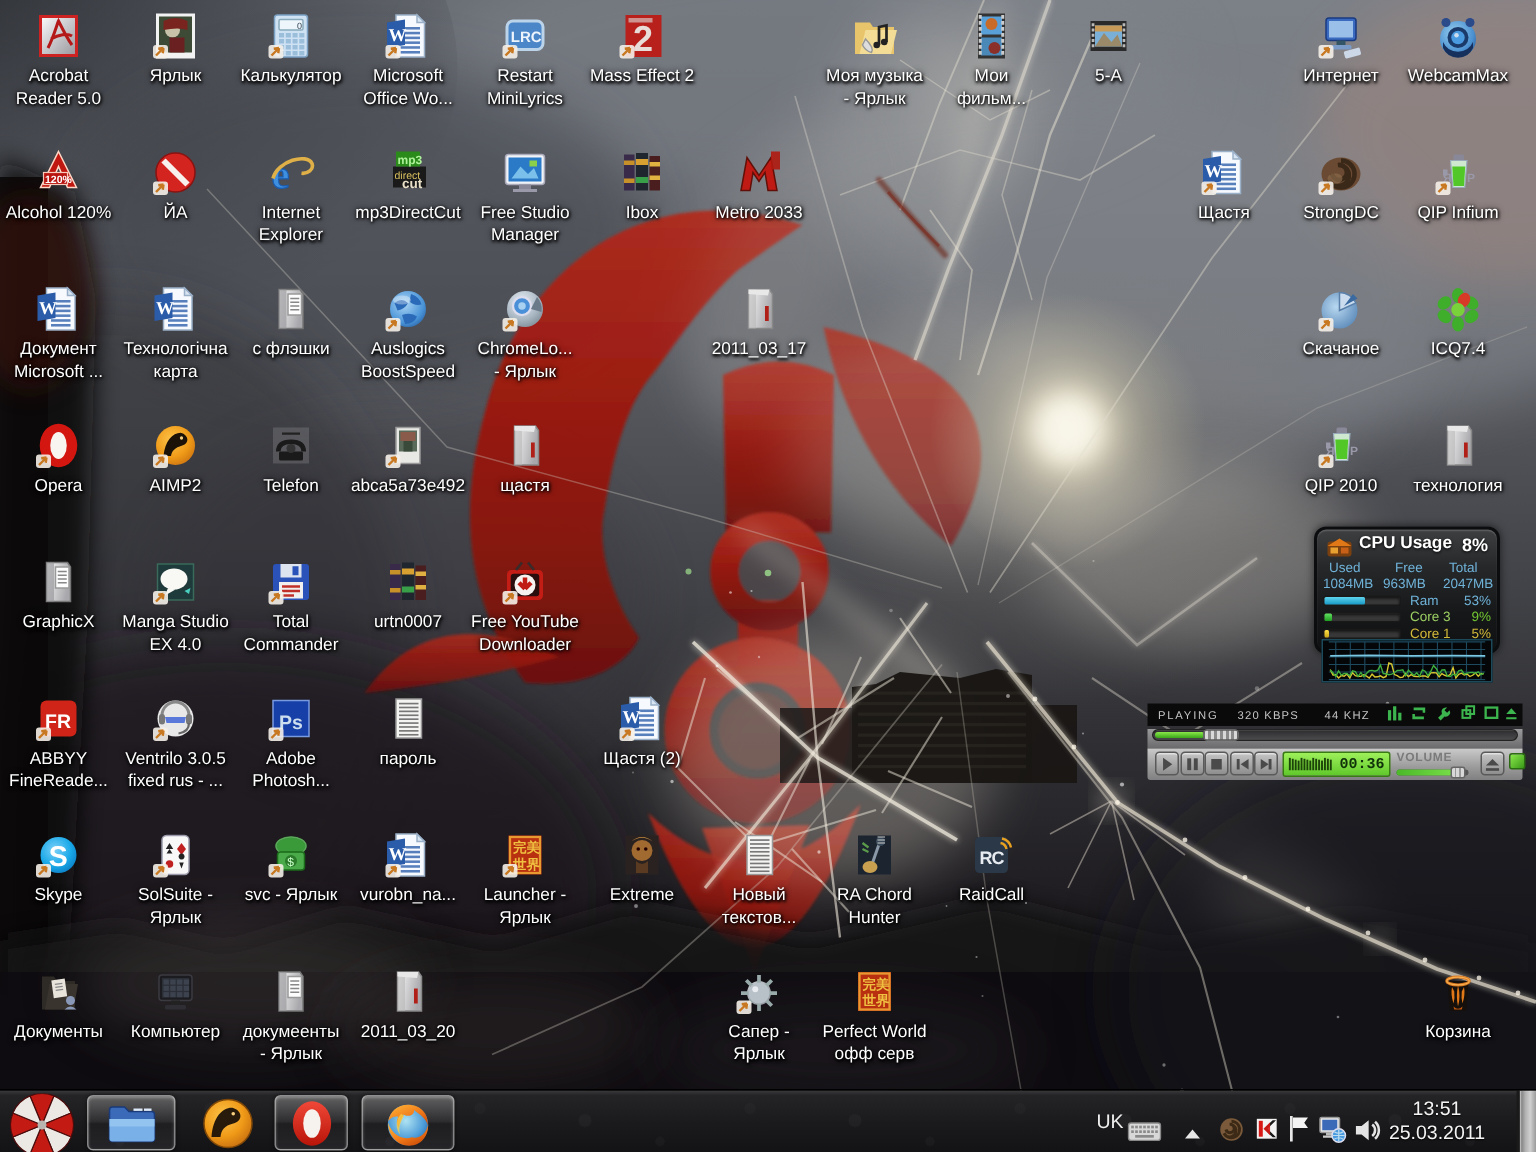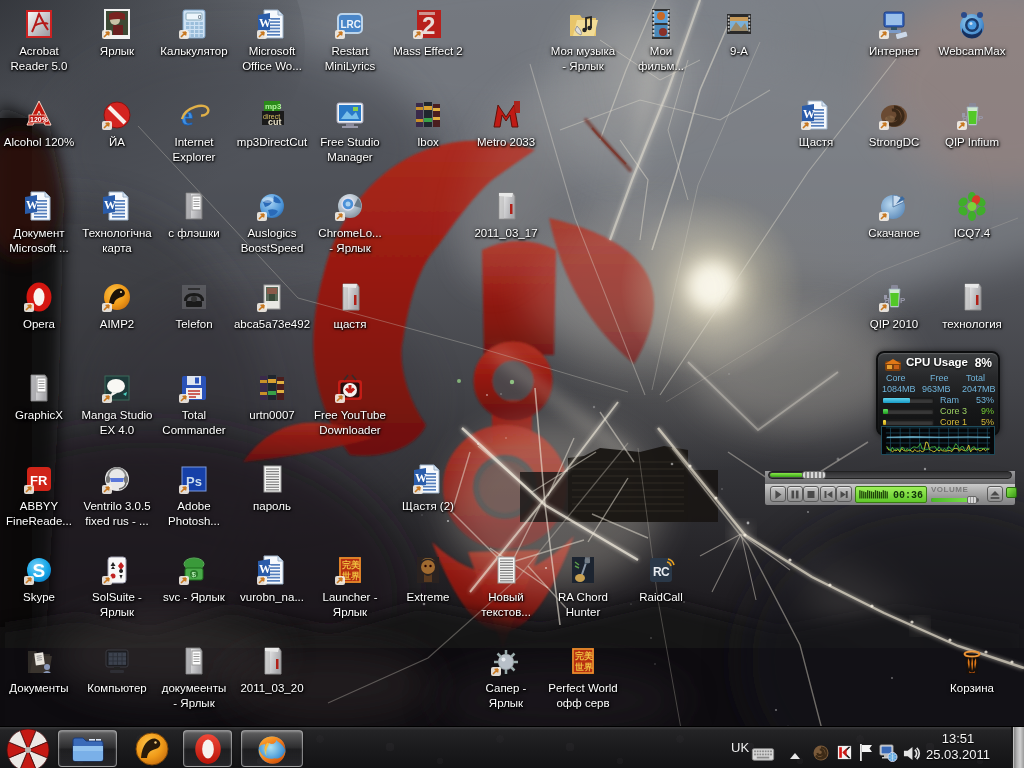--- a/index.html
+++ b/index.html
@@ -435,21 +435,21 @@
         <rect x="4.8" y="14.5" width="1.8" height="2" fill="#bbb"></rect>
         <rect x="4.8" y="18.0" width="1.8" height="2" fill="#bbb"></rect>
         <rect x="4.8" y="21.5" width="1.8" height="2" fill="#bbb"></rect>
         <rect x="25.4" y="7.5" width="1.8" height="2" fill="#bbb"></rect>
         <rect x="25.4" y="11.0" width="1.8" height="2" fill="#bbb"></rect>
         <rect x="25.4" y="14.5" width="1.8" height="2" fill="#bbb"></rect>
         <rect x="25.4" y="18.0" width="1.8" height="2" fill="#bbb"></rect>
         <rect x="25.4" y="21.5" width="1.8" height="2" fill="#bbb"></rect>
       </svg>
     </div>
-    <div class="il">9-А</div>
+    <div class="il">5-А</div>
   </div>
 <div class="ic" style="left:849px;top:8px">
     <div class="ig">
       <svg width="32" height="32" viewBox="0 0 32 32">
         <rect x="6" y="4" width="20" height="15" rx="2" fill="#3a6ac0" stroke="#1a3a80"></rect>
         <rect x="8" y="6" width="16" height="11" fill="#9ac0ea"></rect>
         <rect x="13" y="19" width="6" height="3" fill="#356"></rect>
         <rect x="9" y="22" width="14" height="3" rx="1" fill="#7a9ac8"></rect>
         <rect x="18" y="25" width="11" height="5" rx="1" fill="#ccd8e8" transform="rotate(-15 23 27)"></rect>
         <g>
@@ -1221,21 +1221,21 @@
   </div>
 <div id="cpu">
 <svg style="position:absolute;left:5px;top:5px" width="20" height="15" viewBox="0 0 20 15">
       <rect x="2" y="3" width="16" height="10" rx="2" fill="#7a4010"></rect>
       <path d="M2 6 L10 1 L18 6 Z" fill="#e07818"></path>
       <rect x="4" y="7" width="5" height="4" fill="#e8a030"></rect>
       <rect x="11" y="7" width="5" height="4" fill="#c86018"></rect>
     </svg>
 <div style="position:absolute;left:28px;top:3px;color:#fff;font-size:11.5px;width:auto;text-align:left;white-space:nowrap;font-weight:bold;text-shadow:0 1px 2px #000">CPU Usage</div>
 <div style="position:absolute;right:6px;top:3px;color:#fff;font-size:12px;font-weight:bold;text-shadow:0 1px 2px #000">8%</div>
-<div style="position:absolute;left:8px;top:20px;color:#6fb3d9;font-size:9px;width:auto;text-align:left;white-space:nowrap;">Core</div>
+<div style="position:absolute;left:8px;top:20px;color:#6fb3d9;font-size:9px;width:auto;text-align:left;white-space:nowrap;">Used</div>
     <div style="position:absolute;left:52px;top:20px;color:#6fb3d9;font-size:9px;width:auto;text-align:left;white-space:nowrap;">Free</div>
     <div style="position:absolute;left:88px;top:20px;color:#6fb3d9;font-size:9px;width:auto;text-align:left;white-space:nowrap;">Total</div>
 <div style="position:absolute;left:4px;top:31px;color:#6fb3d9;font-size:9px;width:auto;text-align:right;white-space:nowrap;">1084MB</div>
     <div style="position:absolute;left:44px;top:31px;color:#6fb3d9;font-size:9px;width:auto;text-align:left;white-space:nowrap;">963MB</div>
     <div style="position:absolute;left:84px;top:31px;color:#6fb3d9;font-size:9px;width:auto;text-align:right;white-space:nowrap;">2047MB</div>
 <div style="position:absolute;left:4px;top:44px;width:52px;height:7px;background:#383838;border:1px solid #191919;border-radius:2px;box-shadow:inset 0 1px 2px rgba(0,0,0,.7)">
       <div style="width:53%;height:100%;background:linear-gradient(#5fd4ee,#1899c4);border-radius:1px"></div>
     </div>
 <div style="position:absolute;left:62px;top:42px;color:#6fb3d9;font-size:9px;width:auto;text-align:right;white-space:nowrap;">Ram</div>
     <div style="position:absolute;left:92px;top:42px;color:#6fb3d9;font-size:9px;width:24px;text-align:right;white-space:nowrap;">53%</div>
@@ -1268,20 +1268,38 @@
         <line x1="1" y1="17.2" x2="113" y2="17.2" stroke="#1d4a5e" stroke-width="0.8"></line>
         <line x1="1" y1="22.6" x2="113" y2="22.6" stroke="#1d4a5e" stroke-width="0.8"></line>
         <line x1="1" y1="28.0" x2="113" y2="28.0" stroke="#1d4a5e" stroke-width="0.8"></line>
         <polyline points="2,11 30,10.6 60,11 90,10.8 113,11" stroke="#79c7e3" stroke-width="1.2" fill="none"></polyline>
         <polyline points="2,20.9 4,24.7 6,24.5 8,26.8 10,25.1 12,25.6 14,24.0 16,26.8 18,23.1 20,25.2 22,25.7 24,25.7 26,24.6 28,25.5 30,26.9 32,24.1 34,26.1 36,26.0 38,25.3 40,26.6 42,25.7 44,16.1 46,16.9 48,24.4 50,25.2 52,26.5 54,26.2 56,23.6 58,25.9 60,24.4 62,25.6 64,25.8 66,25.9 68,25.3 70,25.4 72,26.4 74,23.2 76,23.1 78,23.2 80,26.1 82,23.7 84,24.9 86,25.6 88,24.2 90,19.4 92,26.8 94,24.2 96,23.4 98,24.7 100,24.0 102,25.8 104,24.9 106,23.2 108,25.6 110,23.6 112,23.9" stroke="#d8c832" stroke-width="1" fill="none"></polyline>
         <polyline points="2,21.1 4,23.0 6,25.7 8,21.8 10,24.8 12,23.6 14,23.6 16,25.2 18,21.7 20,22.3 22,25.7 24,23.0 26,25.8 28,23.6 30,21.6 32,21.4 34,22.0 36,21.3 38,17.6 40,23.7 42,23.8 44,24.5 46,24.1 48,23.1 50,21.5 52,21.4 54,21.0 56,25.2 58,21.2 60,23.2 62,24.9 64,23.1 66,25.7 68,21.1 70,22.0 72,25.2 74,22.2 76,17.9 78,20.2 80,24.3 82,21.1 84,21.0 86,25.6 88,25.8 90,24.0 92,25.2 94,21.7 96,21.2 98,24.1 100,23.4 102,23.0 104,22.9 106,23.5 108,22.4 110,24.5 112,23.4" stroke="#3fae3f" stroke-width="1" fill="none"></polyline>
       </svg>
     </div>
 </div>
 <div id="player">
+<div class="pinfo">
+      <span class="pi1">PLAYING</span>
+      <span class="pi2">320 KBPS</span>
+      <span class="pi3">44 KHZ</span>
+      <span class="pgi"><svg width="88" height="12" viewBox="0 0 102 14">
+<g fill="#3db54e">
+            <rect x="0" y="4" width="2.5" height="8"></rect>
+            <rect x="4" y="1" width="2.5" height="11"></rect>
+            <rect x="8" y="6" width="2.5" height="6"></rect>
+<path d="M20 3 h8 v3 M28 10 h-8 v-3" stroke="#3db54e" stroke-width="2" fill="none"></path>
+<path d="M46 2 a3.5 3.5 0 0 0 -4 5 l-3 3 l2 2 l3 -3 a3.5 3.5 0 0 0 4 -5 l-2 2 l-2 -2 Z"></path>
+<rect x="58" y="4" width="6" height="6" fill="none" stroke="#3db54e" stroke-width="1.6"></rect>
+            <rect x="61" y="1" width="6" height="6" fill="none" stroke="#3db54e" stroke-width="1.6"></rect>
+<rect x="76" y="2" width="9" height="8" fill="none" stroke="#3db54e" stroke-width="1.8"></rect>
+<path d="M92 7 l4 -4.5 l4 4.5 Z M92 9.5 h8 v1.5 h-8 Z"></path>
+          </g>
+        </svg></span>
+    </div>
 <div class="pslider">
       <div class="ptrack">
         <div class="pfill"></div>
         <div class="pthumb"></div>
       </div>
     </div>
 <div class="pctrl">
       <div class="pbtn" style="left:5.0px">
         <svg width="15" height="15" viewBox="3 2 16 14">
           <path d="M8 4 L15 9 L8 14 Z" fill="#4a4a4a"></path>

